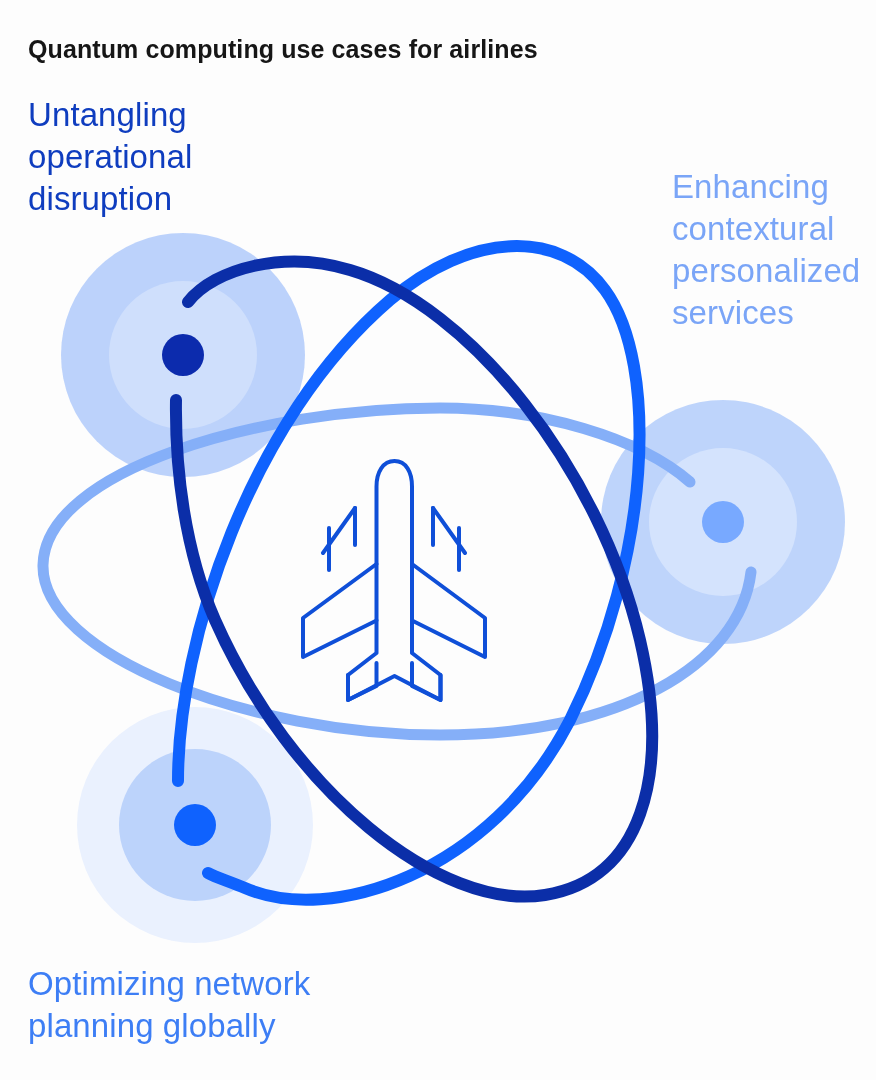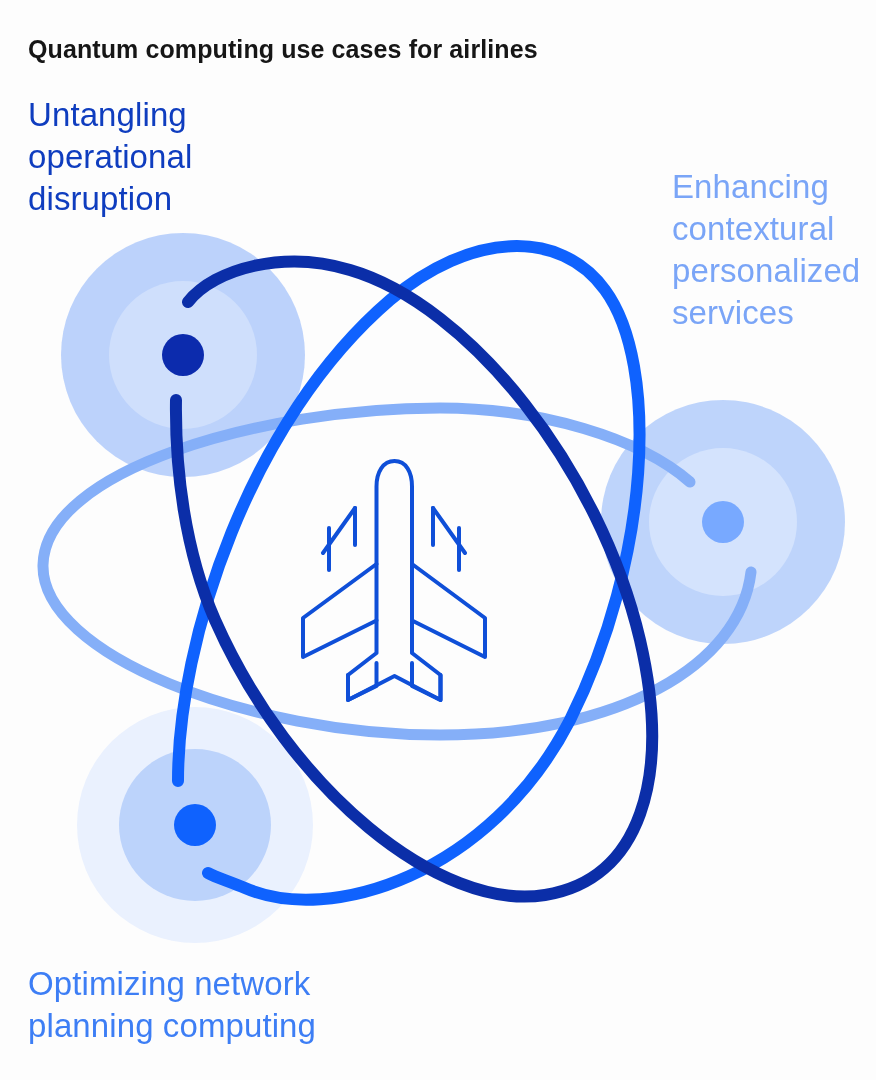--- a/index.html
+++ b/index.html
@@ -157,15 +157,15 @@
         <circle cx="195" cy="825" r="21" fill="#0f62fe"></circle>
       </g>
 
     </svg>
   </div>
 
   <div class="callout" id="callout-untangling" style="color: rgb(15, 61, 191);">Untangling operational disruption</div>
 
   <div class="callout" id="callout-enhancing" style="color: rgb(122, 165, 247);">Enhancing contextural personalized services</div>
 
-  <div class="callout" id="callout-optimizing" style="color: rgb(61, 126, 245);">Optimizing network planning computing</div>
+  <div class="callout" id="callout-optimizing" style="color: rgb(61, 126, 245);">Optimizing network planning globally</div>
 
 </div>
 
 </body></html>

